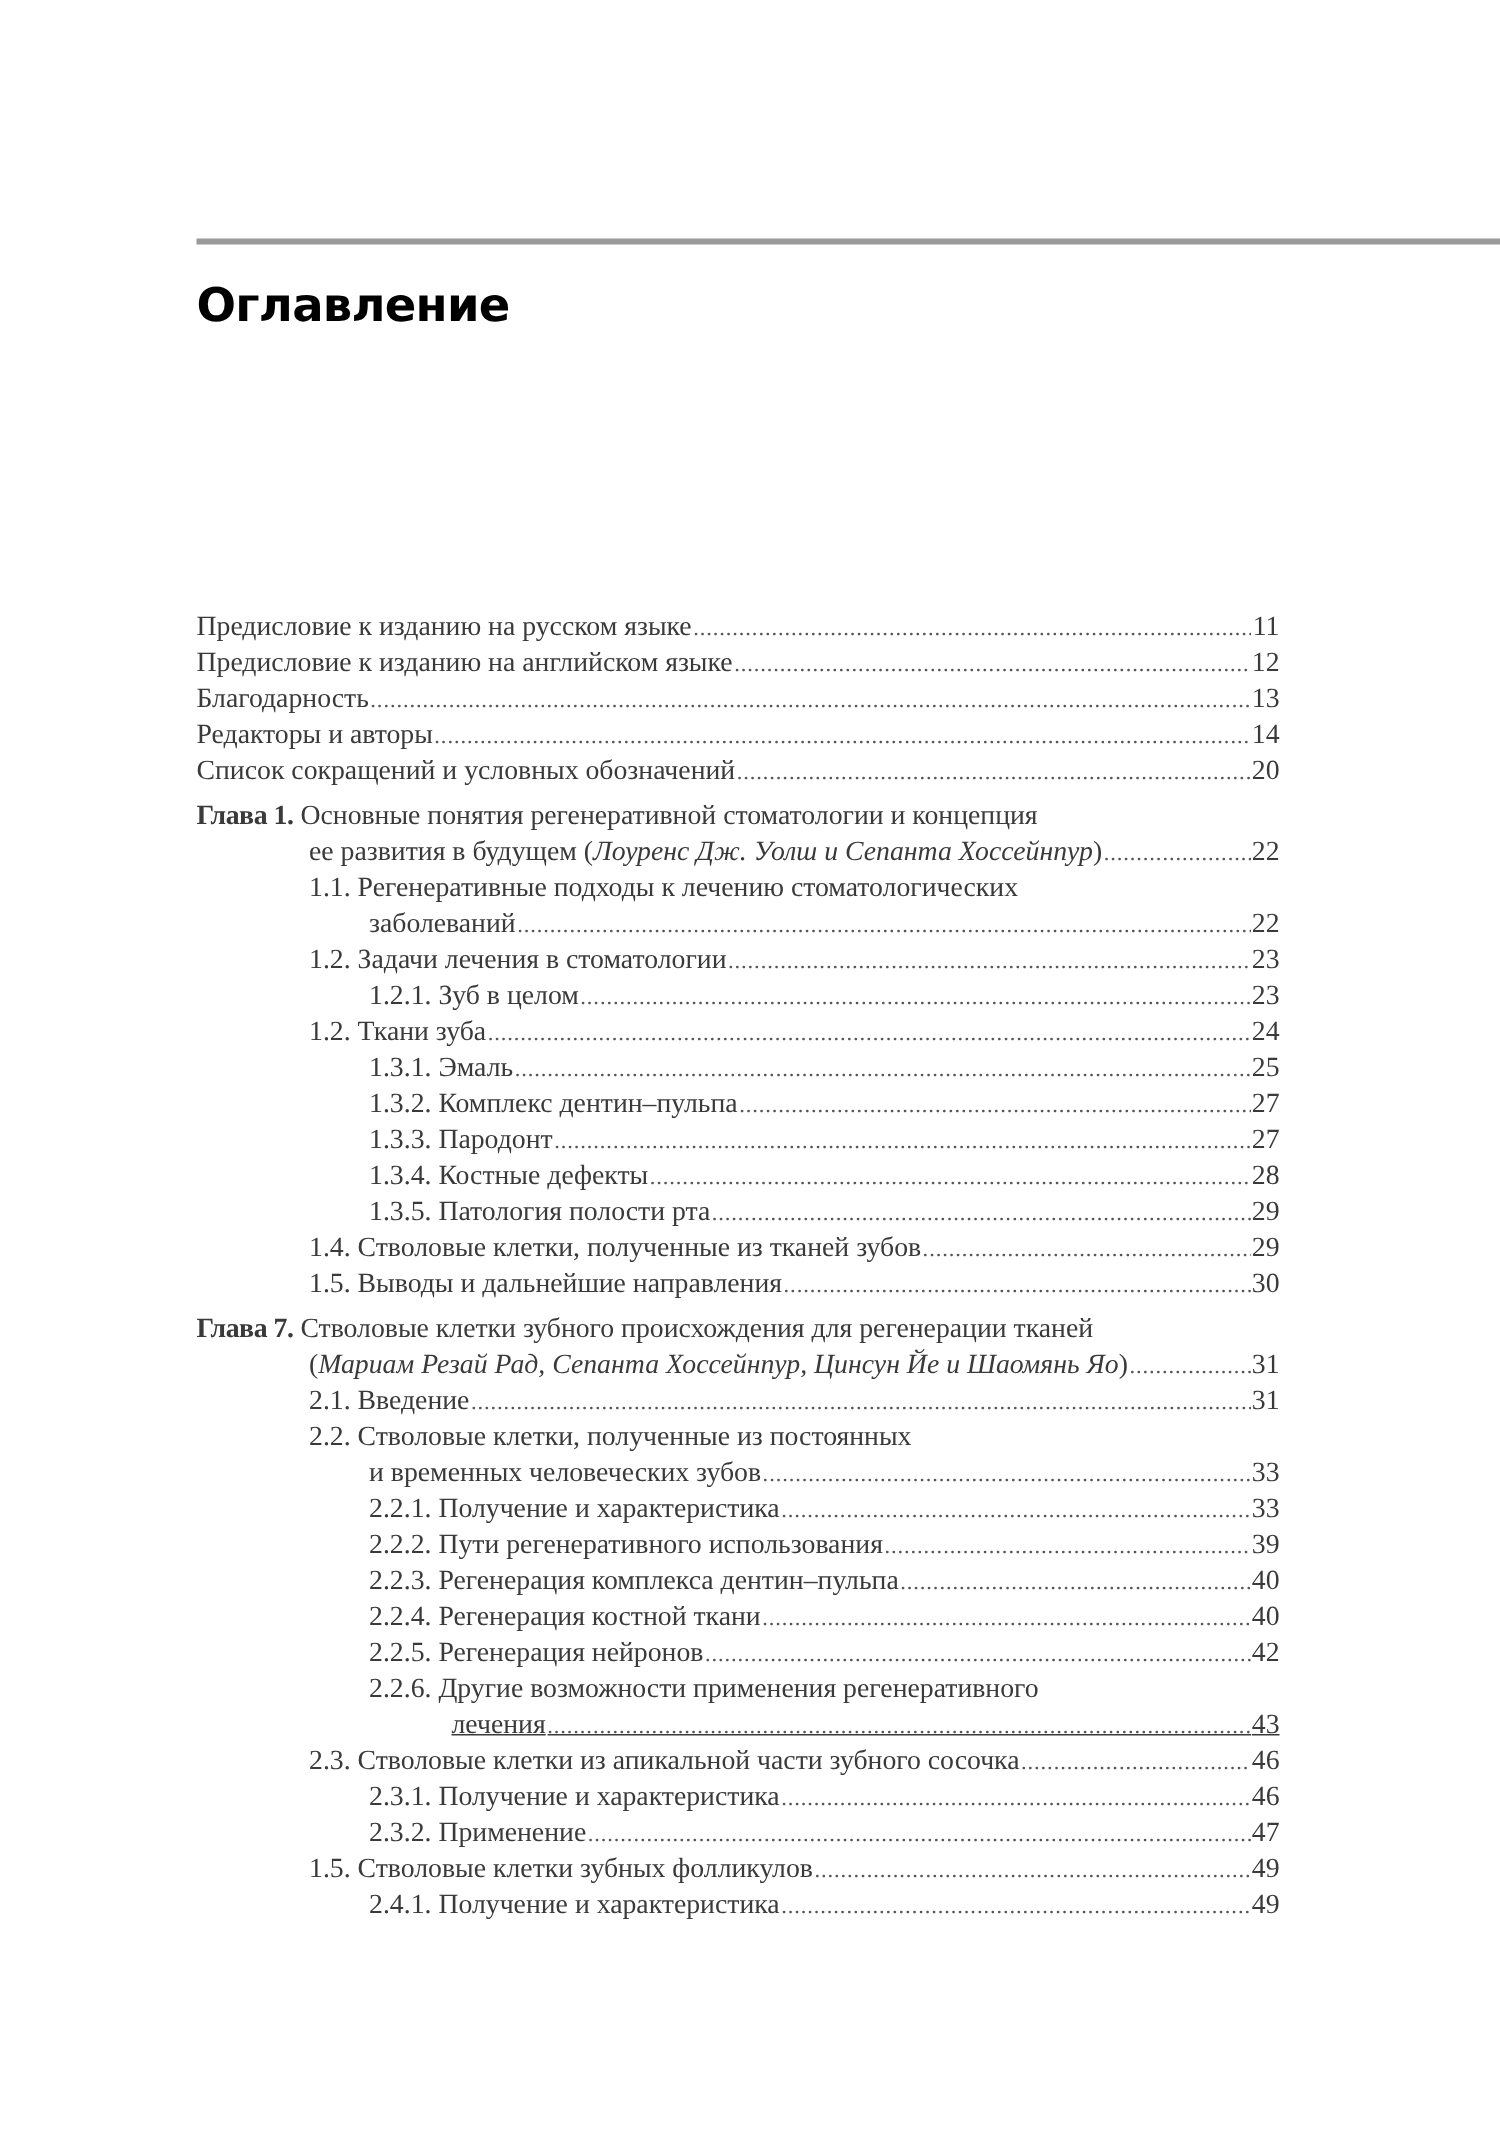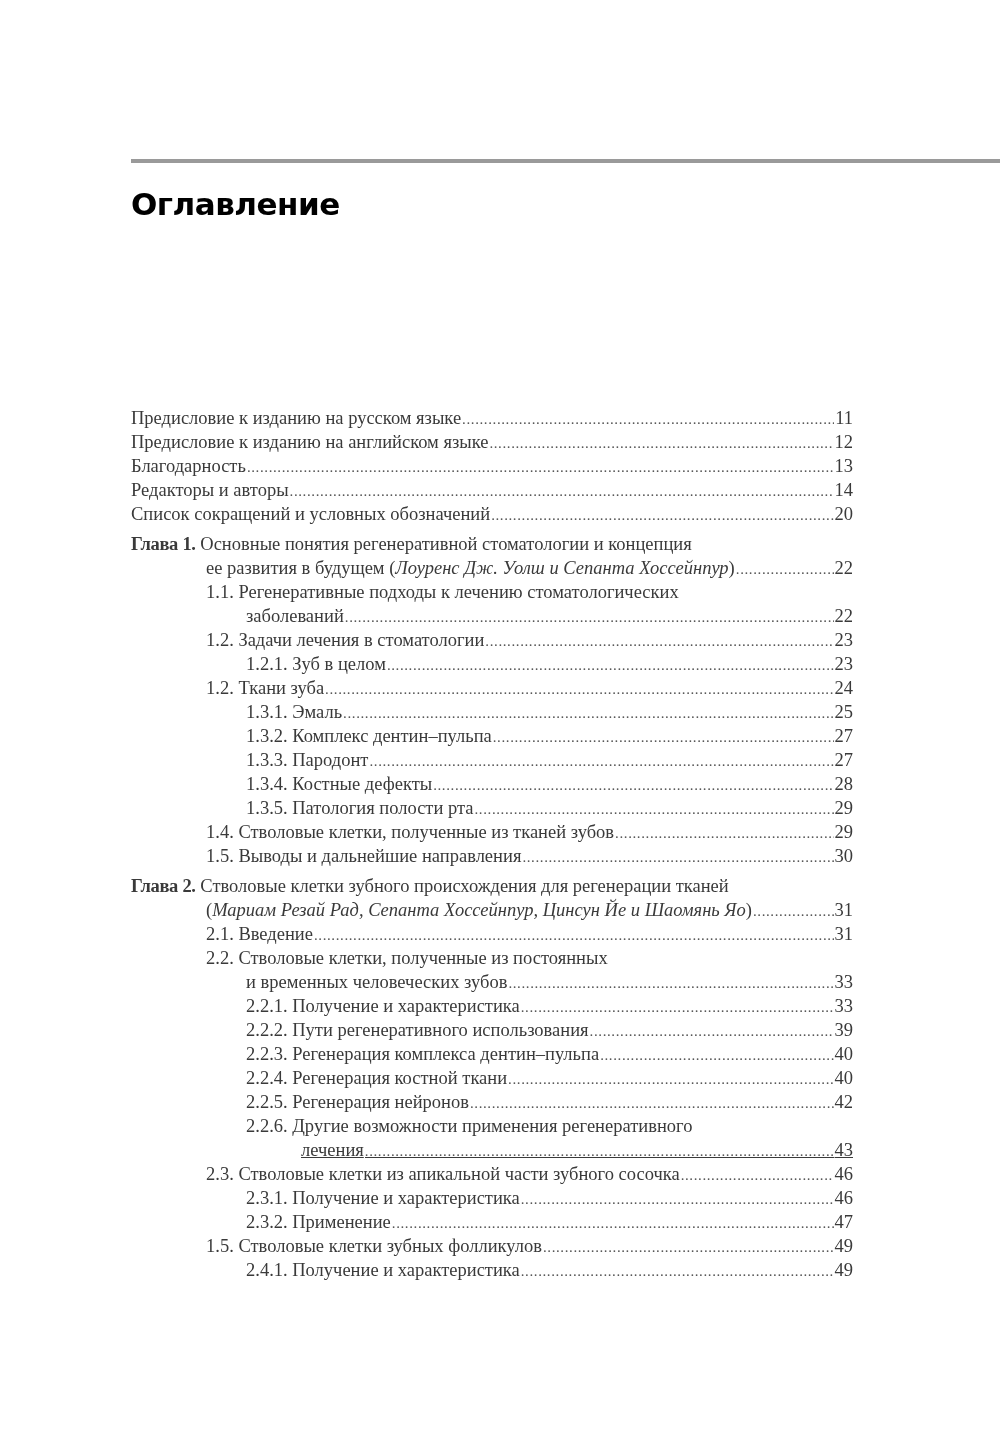--- a/index.html
+++ b/index.html
@@ -188,21 +188,21 @@
   <div class="row ind-1">
     <span class="label"><span>1.5.</span> <span>Выводы и дальнейшие направления</span></span>
     <span class="dots"></span>
     <span class="page">30</span>
   </div>
 
   <div class="gap"></div>
 
   <div class="row">
     <span class="label">
-      <span class="chapter-lbl">Глава 2.</span>
+      <span class="chapter-lbl">Глава 7.</span>
       <span>Стволовые клетки зубного происхождения для регенерации тканей</span>
     </span>
   </div>
   <div class="row ind-ch">
     <span class="label">
       <span>(</span><span class="it">Мариам Резай Рад, Сепанта Хоссейнпур, Цинсун Йе и Шаомянь Яо</span><span>)</span>
     </span>
     <span class="dots"></span>
     <span class="page">31</span>
   </div>

